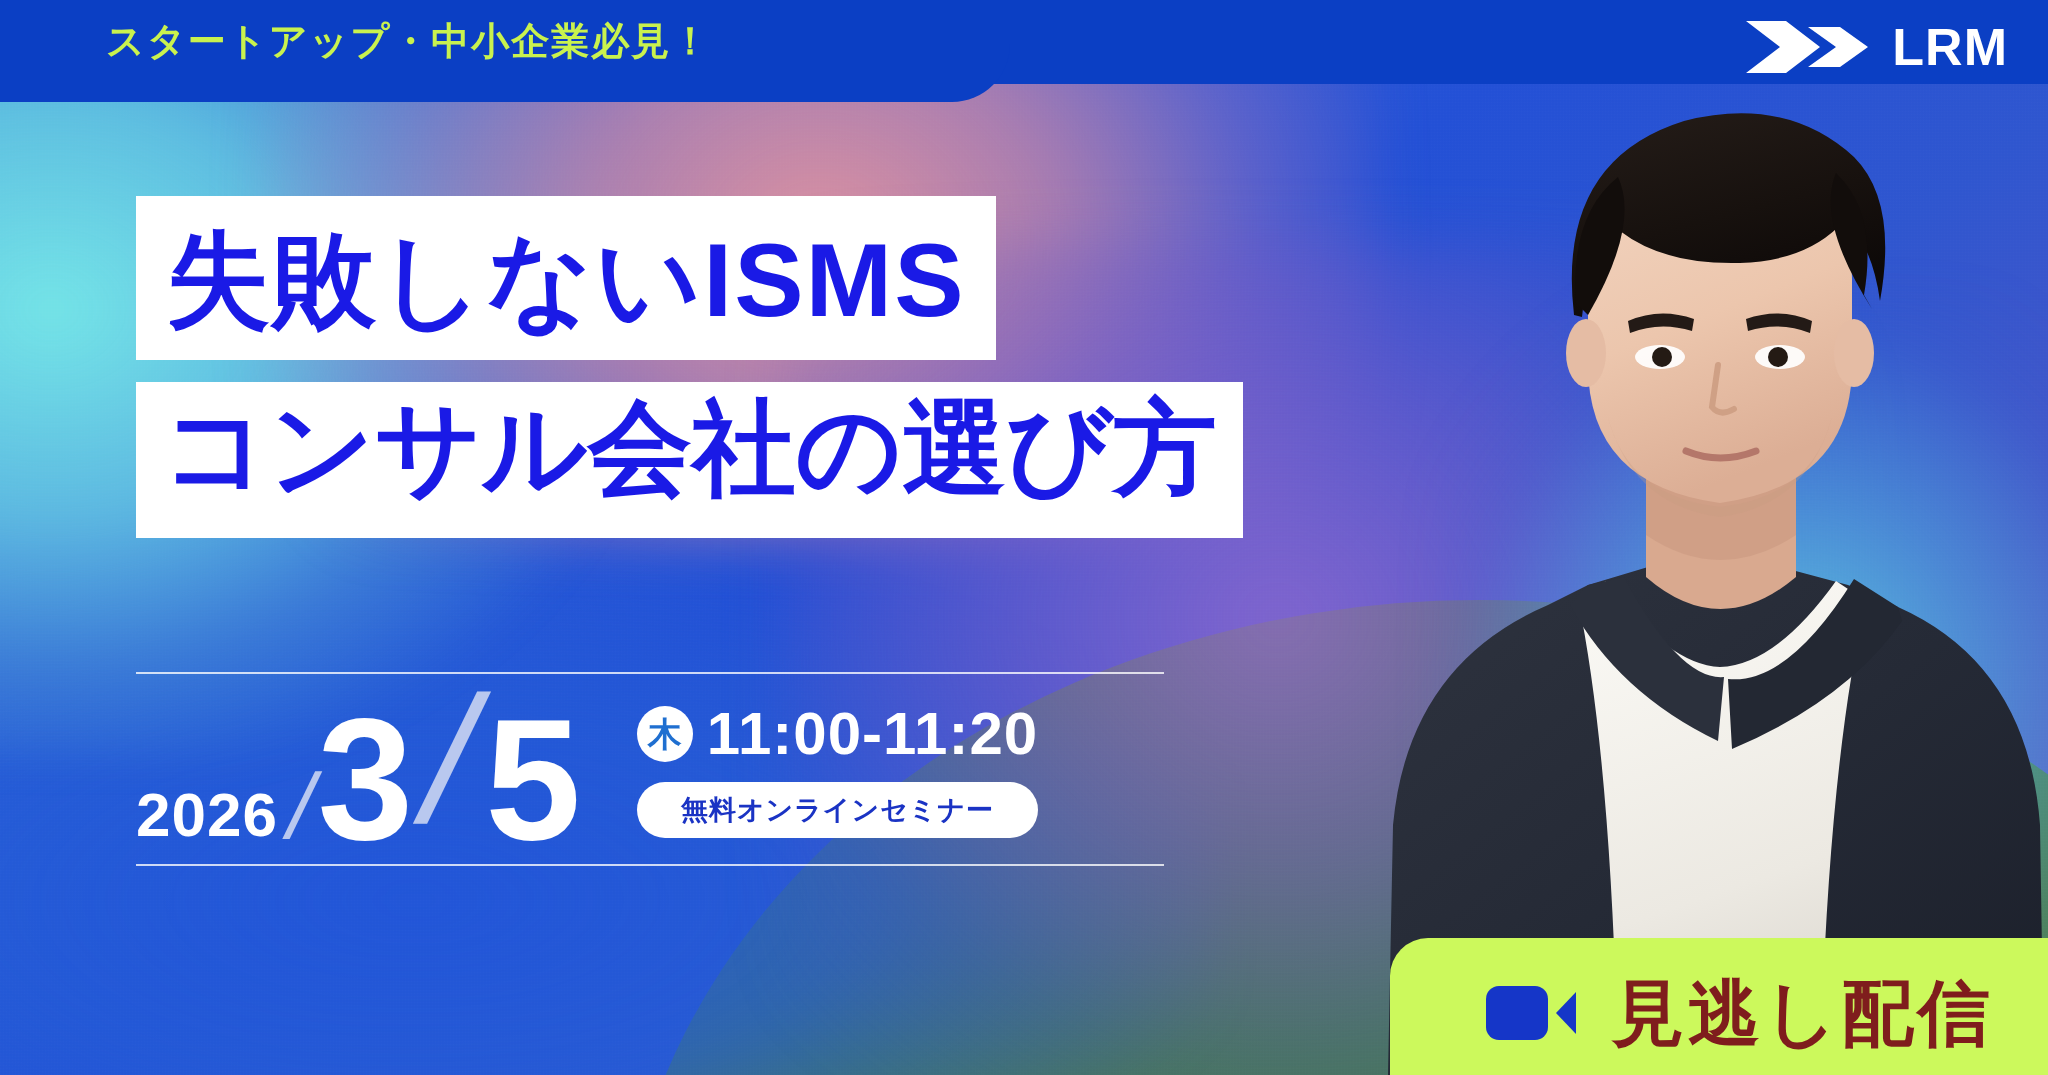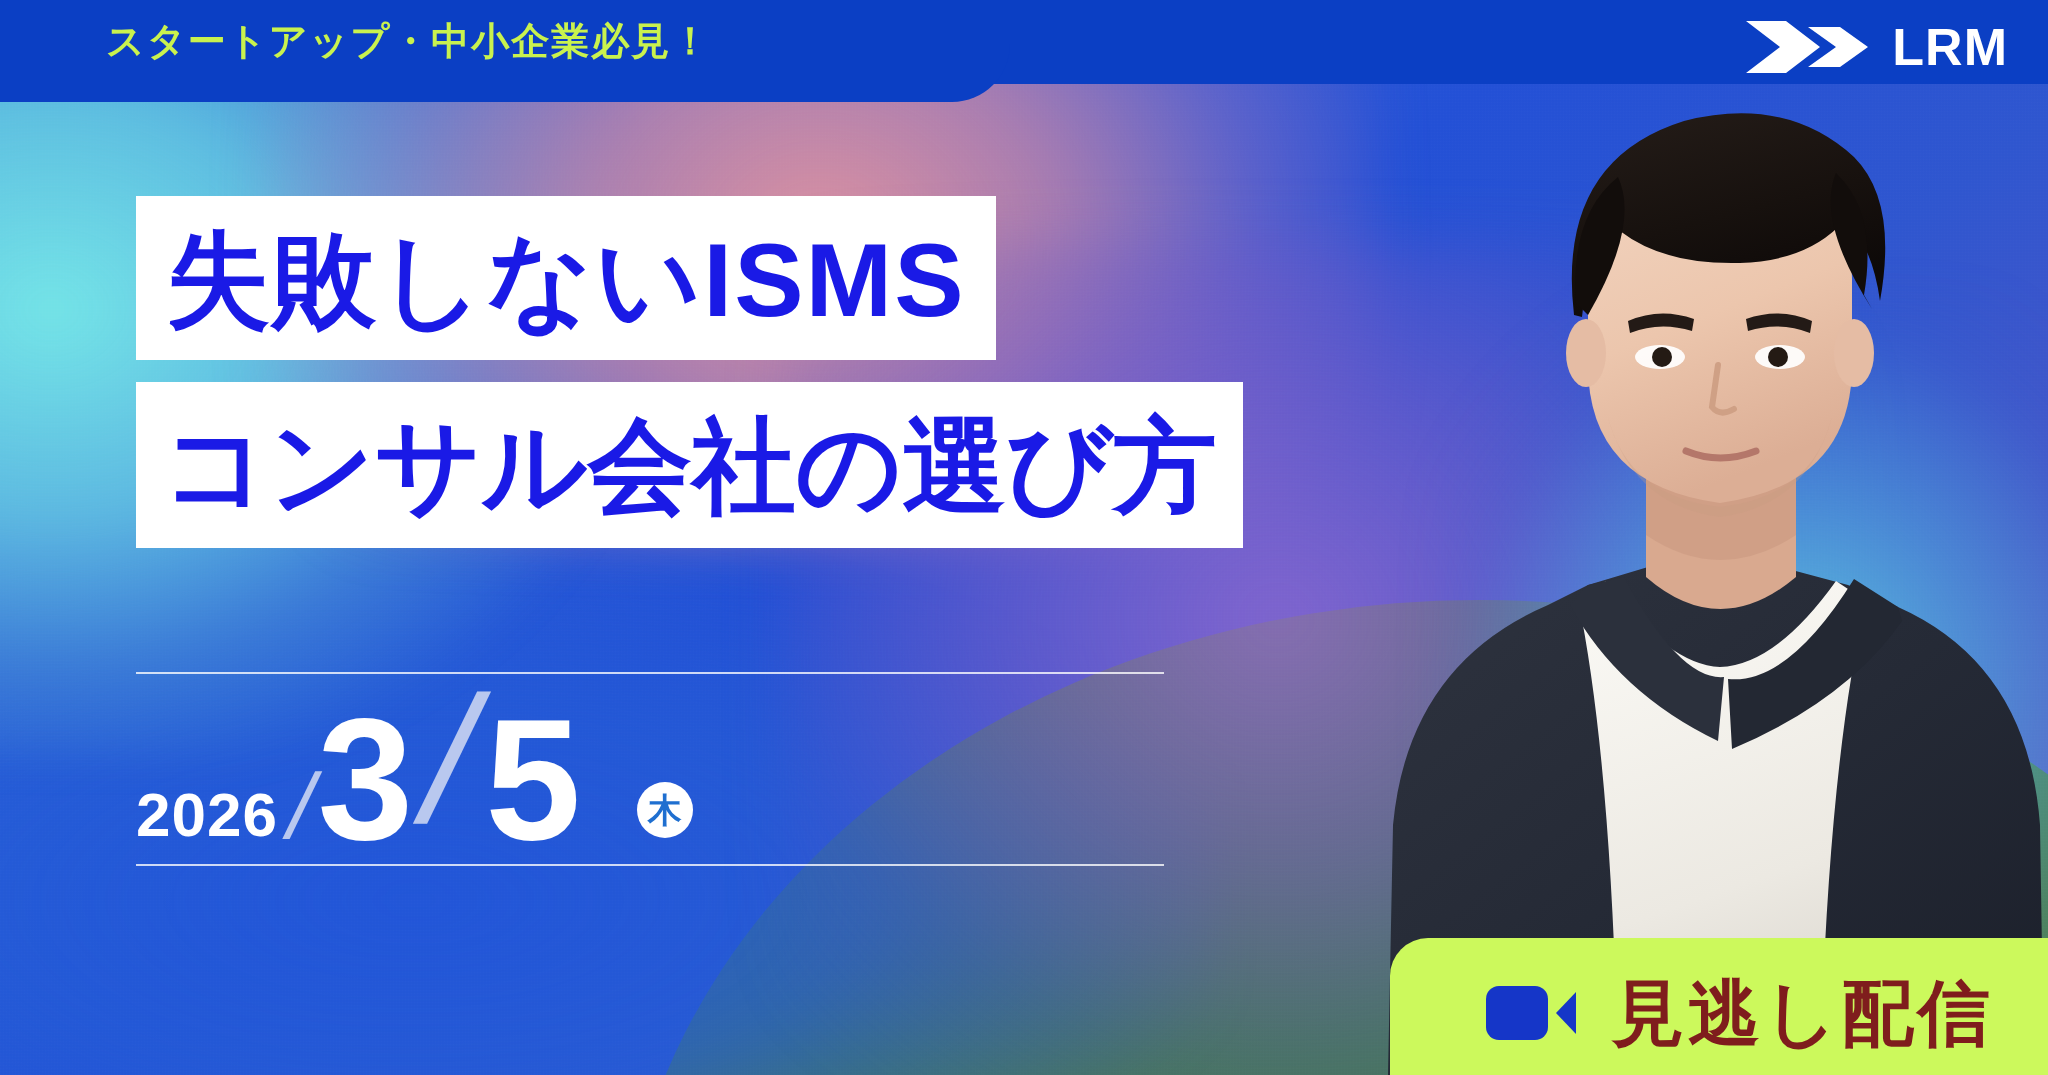--- a/index.html
+++ b/index.html
@@ -205,22 +205,23 @@
   .title-line-1 {
     margin-left: 136px;
     font-size: 104px;
     padding: 32px 30px 28px 30px;
     letter-spacing: 2px;
   }
   .title-line-2 {
     margin-left: 136px;
     margin-top: 22px;
     font-size: 104px;
-    padding: 32px 26px 30px 26px;
+    padding: 22px 26px 30px 26px;
     letter-spacing: 0px;
+    font-family: Liberation Mono, monospace;
   }
 
   
   .date-block {
     position: absolute;
     left: 136px;
     top: 672px;
     width: 1028px;
     z-index: 5;
   }
@@ -439,21 +440,23 @@
     <div class="date-row">
       <div class="date-year">2026</div>
       <div class="date-sep">/</div>
       <div class="date-num">3</div>
       <div class="date-sep-big">/</div>
       <div class="date-num">5</div>
 
       <div class="time-col">
         <div class="time-row">
           <div class="dow-badge">木</div>
+          <div class="time-text">11:00-11:20</div>
         </div>
+        <div class="free-pill">無料オンラインセミナー</div>
       </div>
     </div>
 
     <div class="rule"></div>
   </div>
 
   <div class="replay-badge">
     <svg width="92" height="62" viewBox="0 0 92 62" aria-hidden="true">
       <rect x="0" y="4" width="62" height="54" rx="13" fill="#1536c8"></rect>
       <path d="M70 31 L90 10 L90 52 Z" fill="#1536c8"></path>

